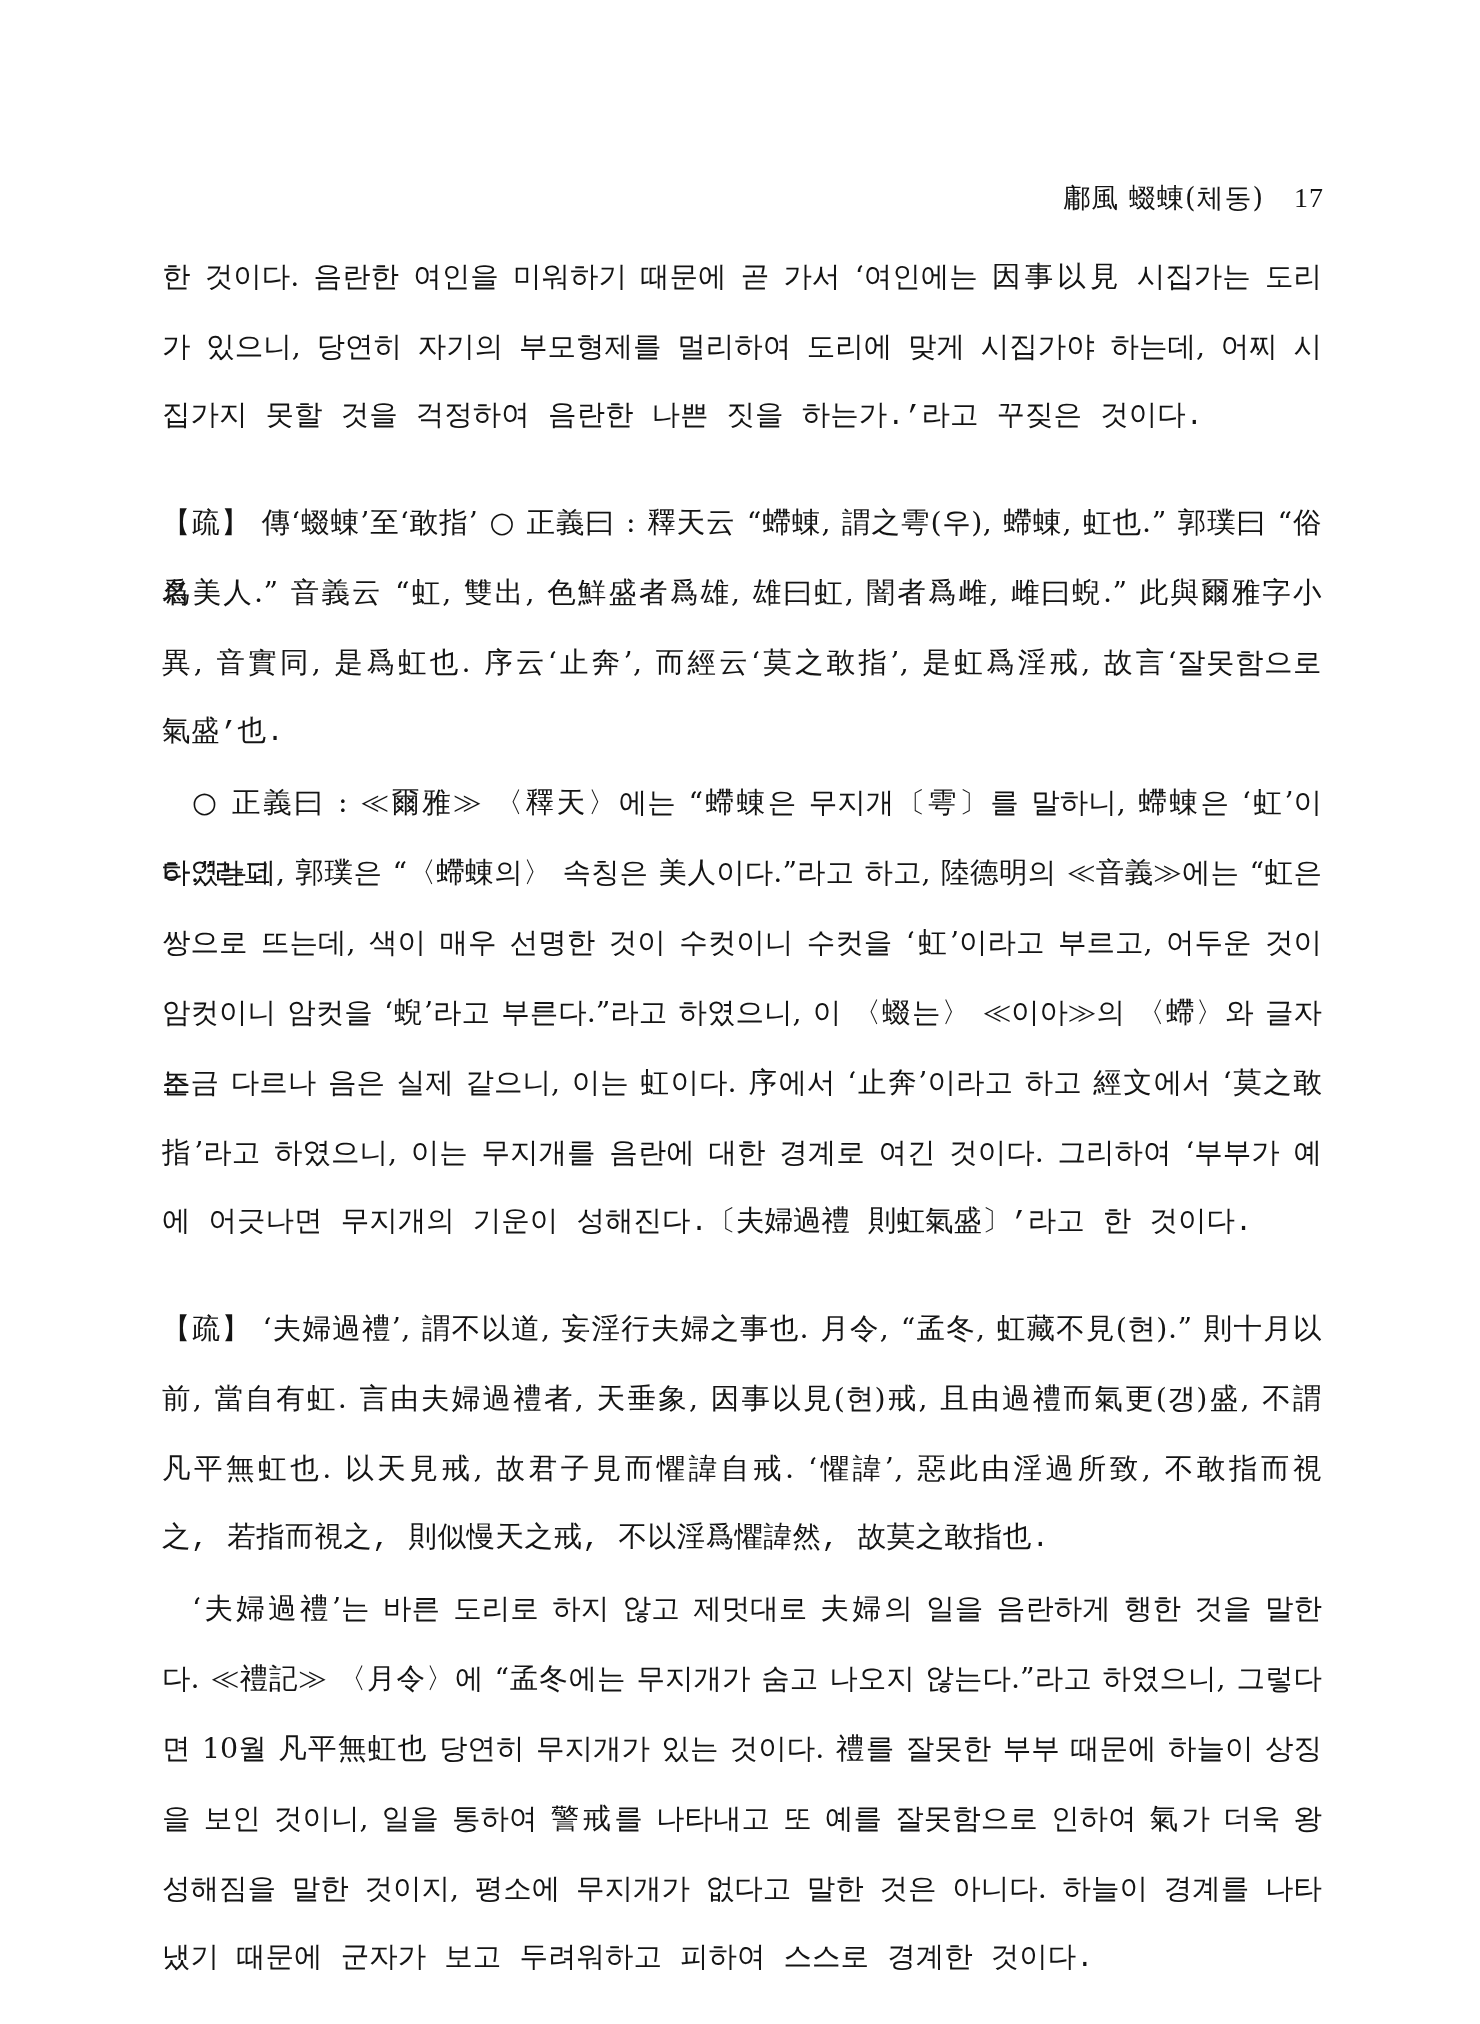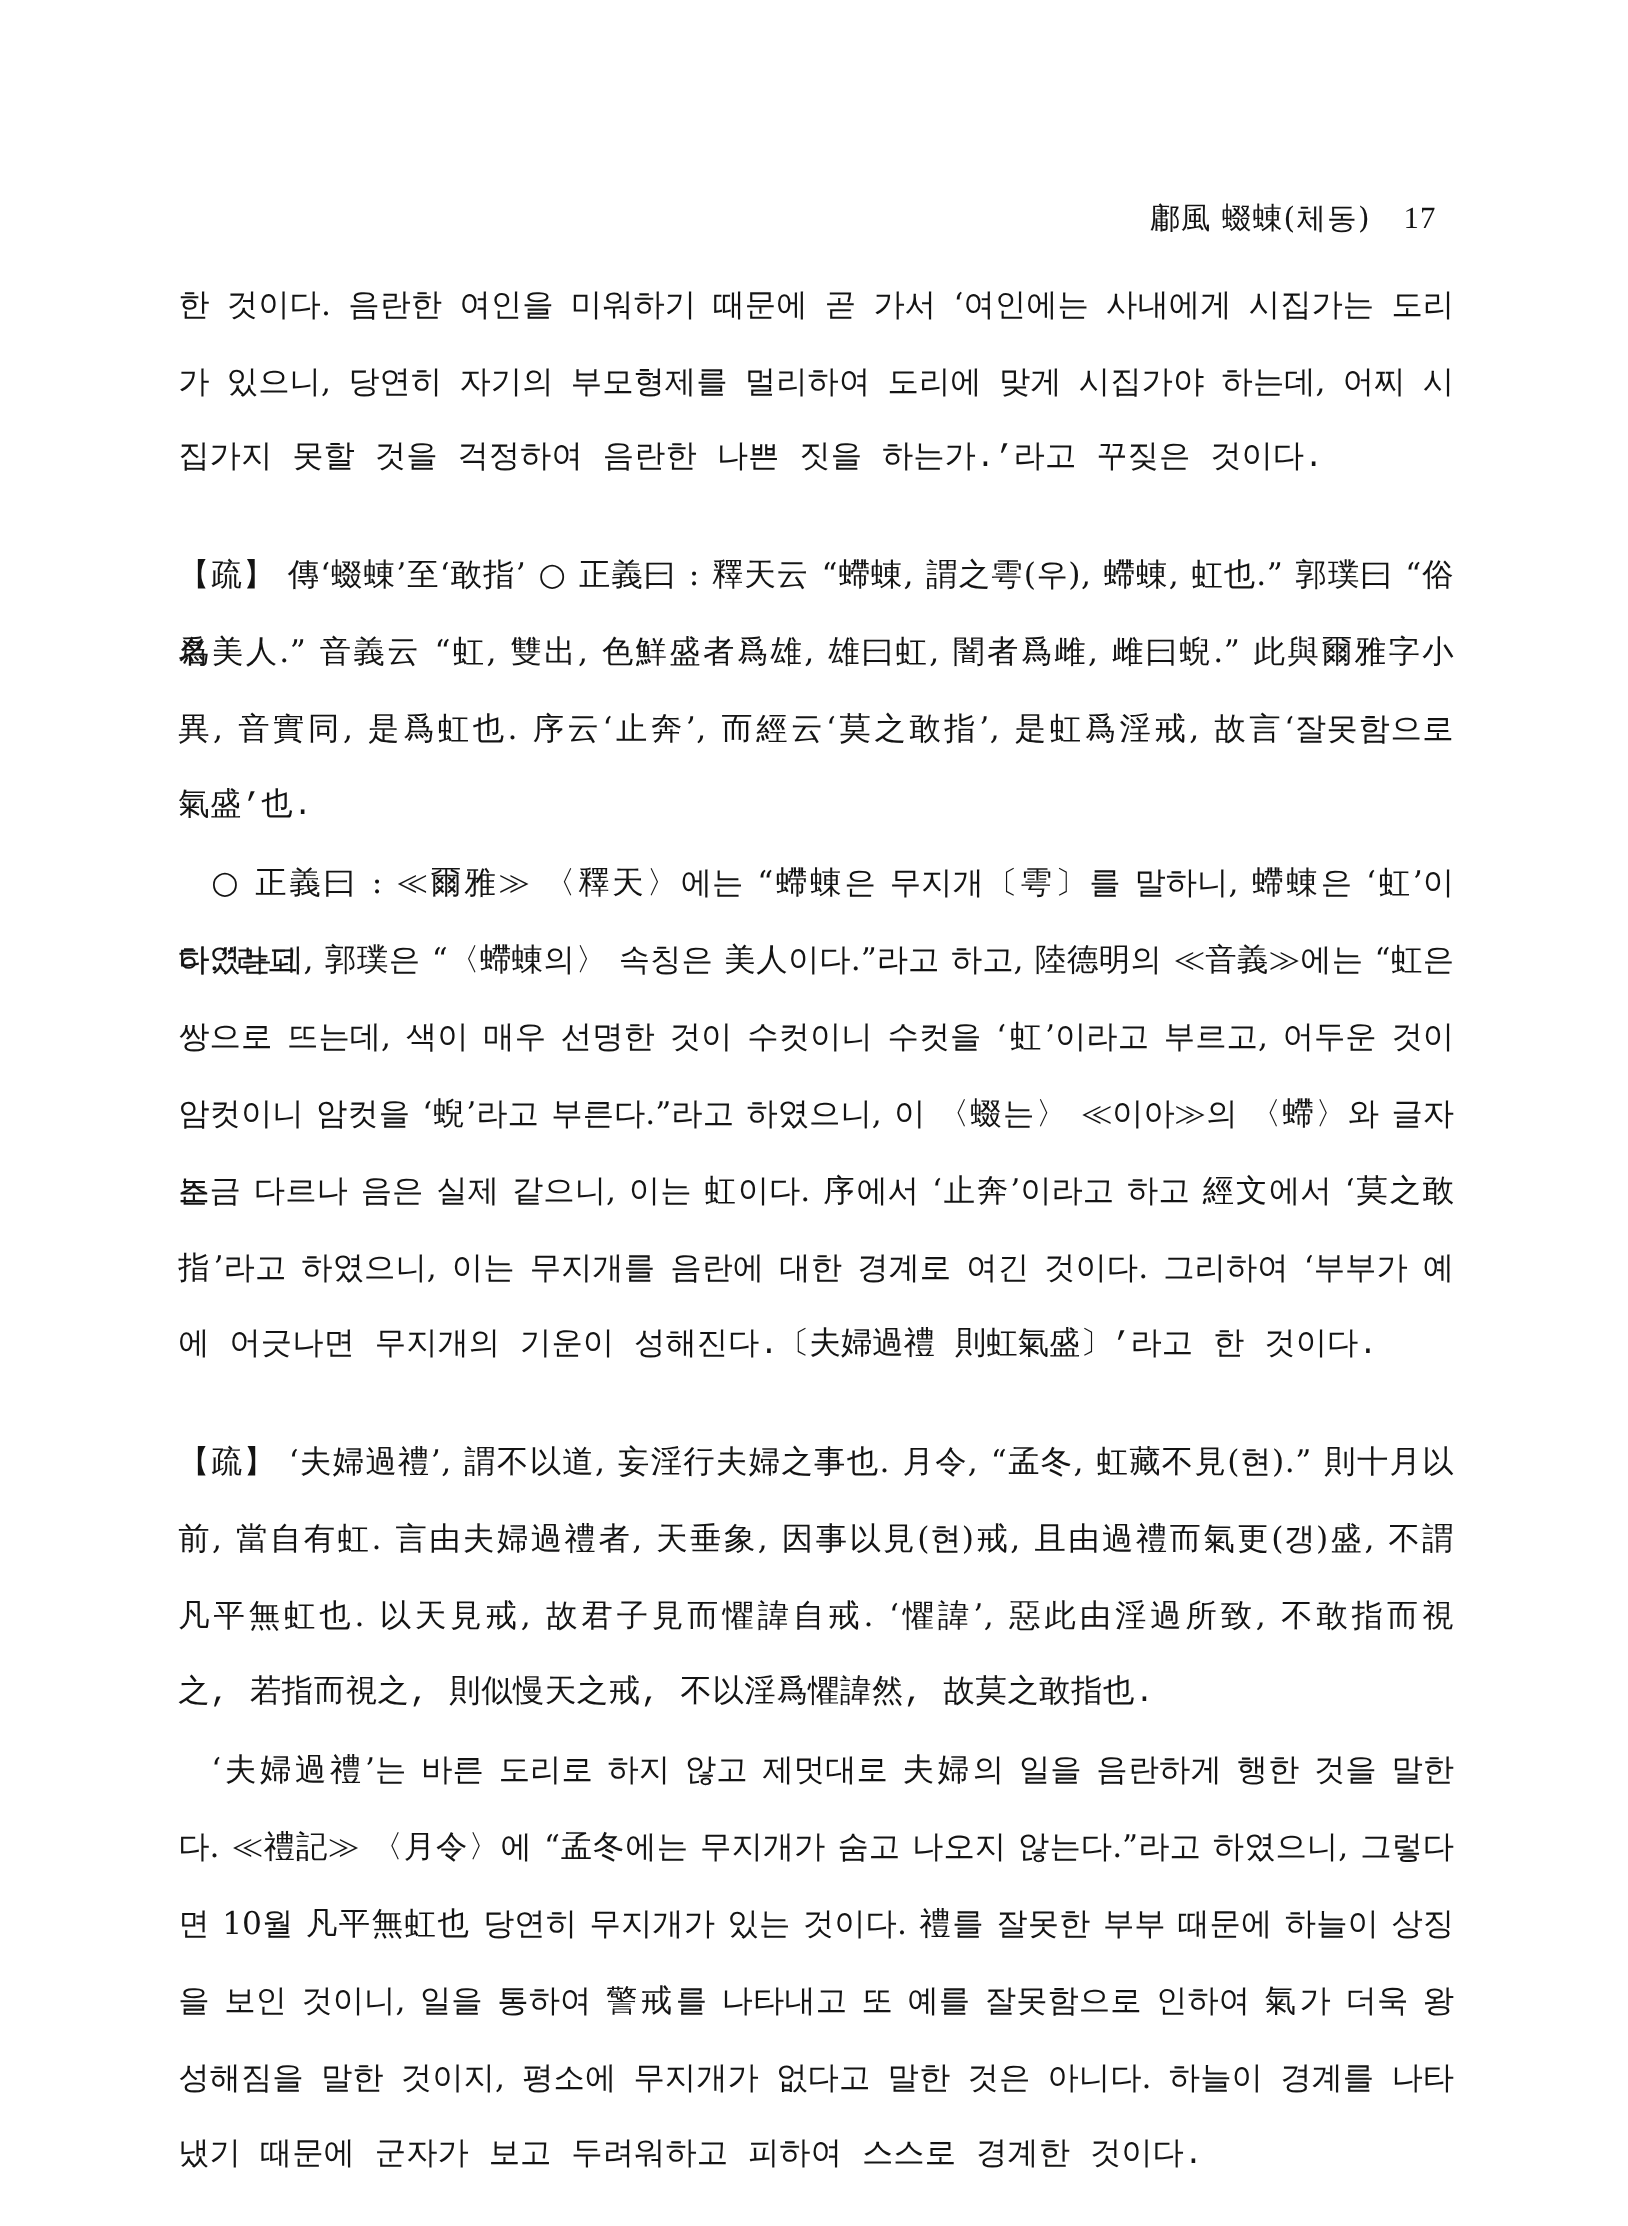--- a/index.html
+++ b/index.html
@@ -10,21 +10,21 @@
     height: 2024px;
     margin: 0 auto;
     background: #ffffff;
     color: #141414;
     font-family: "DejaVu Serif", "Liberation Serif", serif;
     overflow: hidden;
   }
   .running-head {
     position: absolute;
     top: 180px;
-    right: 174px;
+    right: 156px;
     display: flex;
     align-items: baseline;
     gap: 30px;
     font-size: 27px;
     letter-spacing: 1px;
   }
   .running-head .pagenum {
     font-size: 28px;
     font-family: Liberation Serif, serif;
   }
@@ -60,21 +60,21 @@
 <div class="page">
 
   <div class="running-head">
     <span class="booktitle">鄘風 蝃蝀(체동)</span>
     <span class="pagenum">17</span>
   </div>
 
   <div class="content">
 
     <div class="para">
-      <div class="line">한 것이다. 음란한 여인을 미워하기 때문에 곧 가서 ‘여인에는 사내에게 시집가는 도리</div>
+      <div class="line">한 것이다. 음란한 여인을 미워하기 때문에 곧 가서 ‘여인에는 因事以見 시집가는 도리</div>
       <div class="line">가 있으니, 당연히 자기의 부모형제를 멀리하여 도리에 맞게 시집가야 하는데, 어찌 시</div>
       <div class="line short">집가지 못할 것을 걱정하여 음란한 나쁜 짓을 하는가.’라고 꾸짖은 것이다.</div>
     </div>
 
     <div class="para sparse hanmun">
       <div class="line">【疏】 傳‘蝃蝀’至‘敢指’ ○ 正義曰 : 釋天云 “螮蝀, 謂之雩(우), 螮蝀, 虹也.” 郭璞曰 “俗名</div>
       <div class="line">爲美人.” 音義云 “虹, 雙出, 色鮮盛者爲雄, 雄曰虹, 闇者爲雌, 雌曰蜺.” 此與爾雅字小</div>
       <div class="line">異, 音實同, 是爲虹也. 序云‘止奔’, 而經云‘莫之敢指’, 是虹爲淫戒, 故言‘잘못함으로</div>
       <div class="line short">氣盛’也.</div>
     </div>

